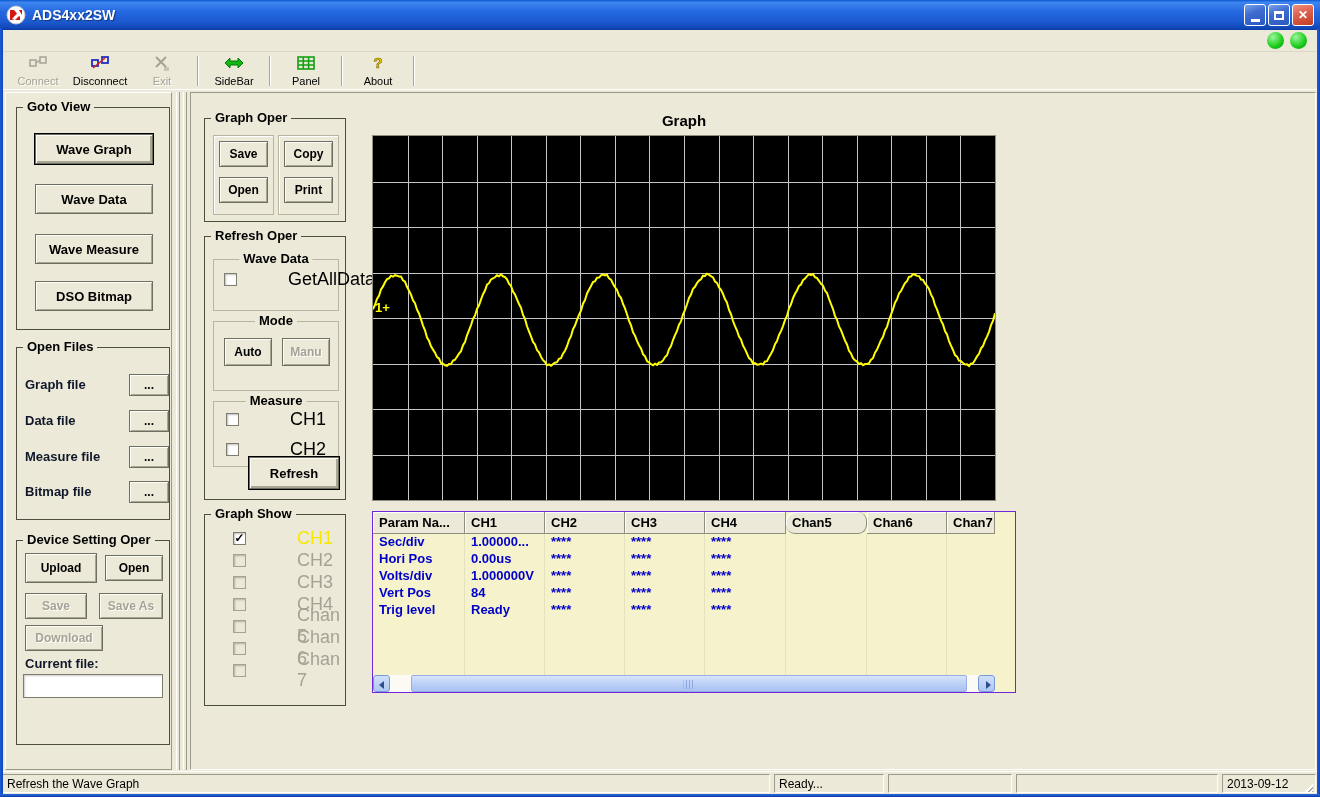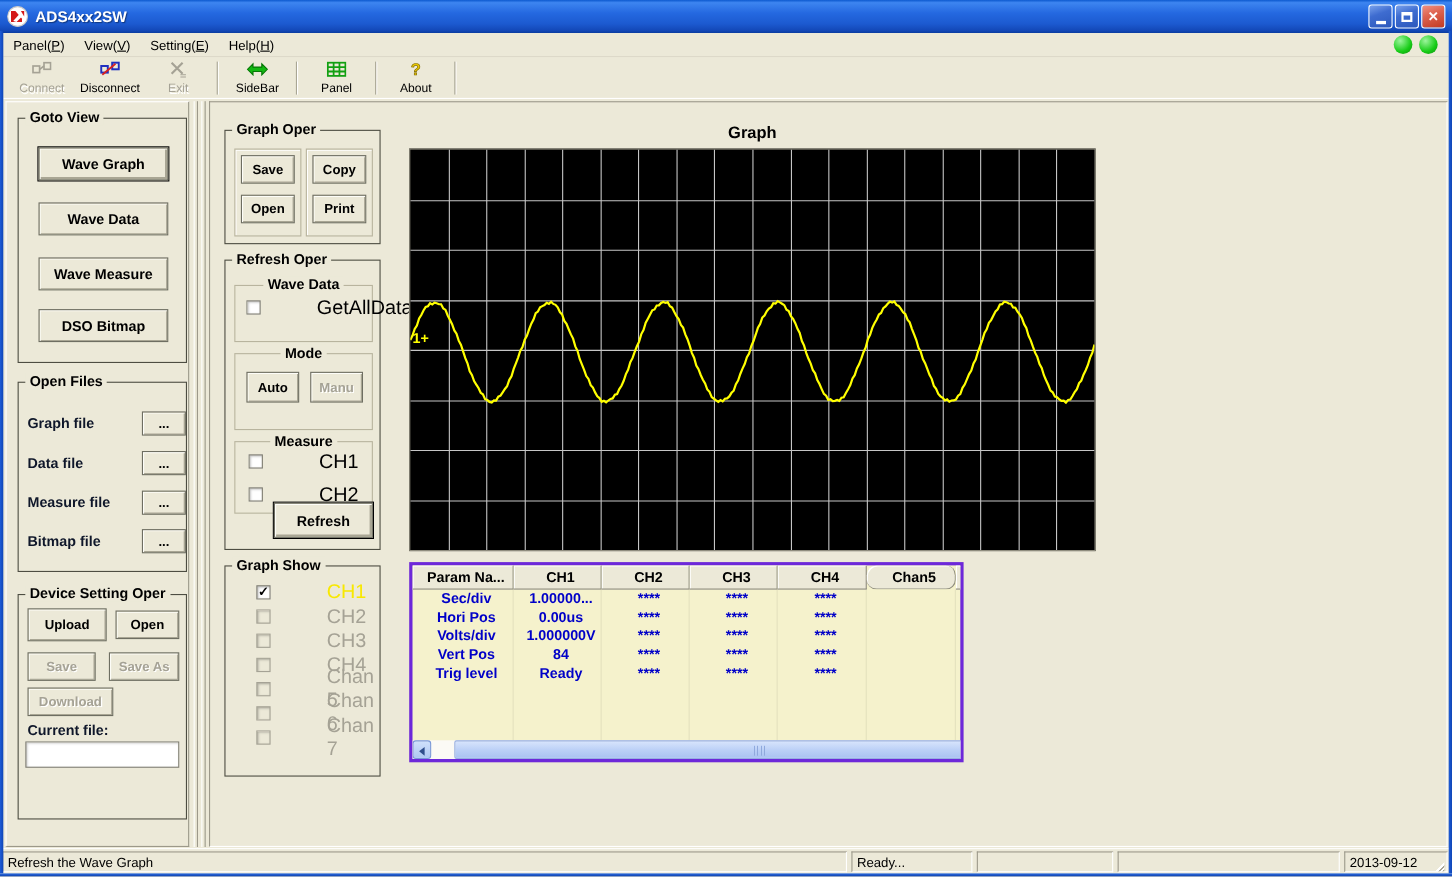--- a/index.html
+++ b/index.html
@@ -79,22 +79,22 @@
     box-shadow:inset 1px 1px 2px rgba(0,0,0,.2); font-size:12px; padding:2px 4px;
     font-family:"Liberation Sans", sans-serif; }
 
   
   #graph-title { position:absolute; left:373px; top:112px; width:622px; text-align:center;
     font-weight:bold; font-size:15px; }
   #plot { position:absolute; left:372px; top:135px; width:624px; height:366px;
     border:1px solid #8F8D7E; background:#000; }
 
   
-  #datatable { position:absolute; left:372px; top:511px; width:504px; height:182px;
-    border:3px solid #6d28d9; background:#F5F2CC; overflow:hidden;text-align:center; }
+  #datatable { position:absolute; left:372px; top:511px; width:644px; height:182px;
+    border:1px solid #6d28d9; background:#F5F2CC; overflow:hidden; }
   #thead { display:flex; height:22px; }
   .th { background:#ECE9D8; border-right:1px solid #8F8D7E; border-bottom:1px solid #8F8D7E;
     box-shadow:inset 1px 1px 0 #fff; font-weight:bold; font-size:13px; color:#000;
     padding:3px 0 0 6px; white-space:nowrap; overflow:hidden; }
   #tbody { position:relative; height:142px; }
   .colline { position:absolute; top:0; bottom:0; width:1px; background:#E4E1BE; }
   .tr { display:flex; height:17px; }
   .td { font-weight:bold; font-size:13px; color:#0000C8; padding-left:6px; white-space:nowrap; overflow:hidden; }
 
   
@@ -146,26 +146,20 @@
           <span class="mingl"></span>
         </div>
       <div class="winbtn">
           <span class="maxgl"></span>
         </div>
       <div class="winbtn close">✕</div>
     </div>
   </div>
 
   <div id="menubar">
-    <div id="menu-items" style="display:flex;">
-        <div class="menu-item">Panel(<u>P</u>)</div>
-        <div class="menu-item">View(<u>V</u>)</div>
-        <div class="menu-item">Setting(<u>E</u>)</div>
-        <div class="menu-item">Help(<u>H</u>)</div>
-      </div>
     <div class="indicators" id="indicators">
         <span class="dot" style="background:radial-gradient(circle at 35% 30%, #9CF59C, #17CC17 60%, #0E8A0E);"></span>
         <span class="dot" style="background:radial-gradient(circle at 35% 30%, #9CF59C, #17CC17 60%, #0E8A0E);"></span>
       </div>
   </div>
 
   <div id="toolbar">
       <div class="tbtn disabled">
         <span><svg width="18" height="16" viewBox="0 0 18 16">
             <rect x="1" y="5" width="6" height="6" fill="none" stroke="#A5A295" stroke-width="1.5"></rect>

